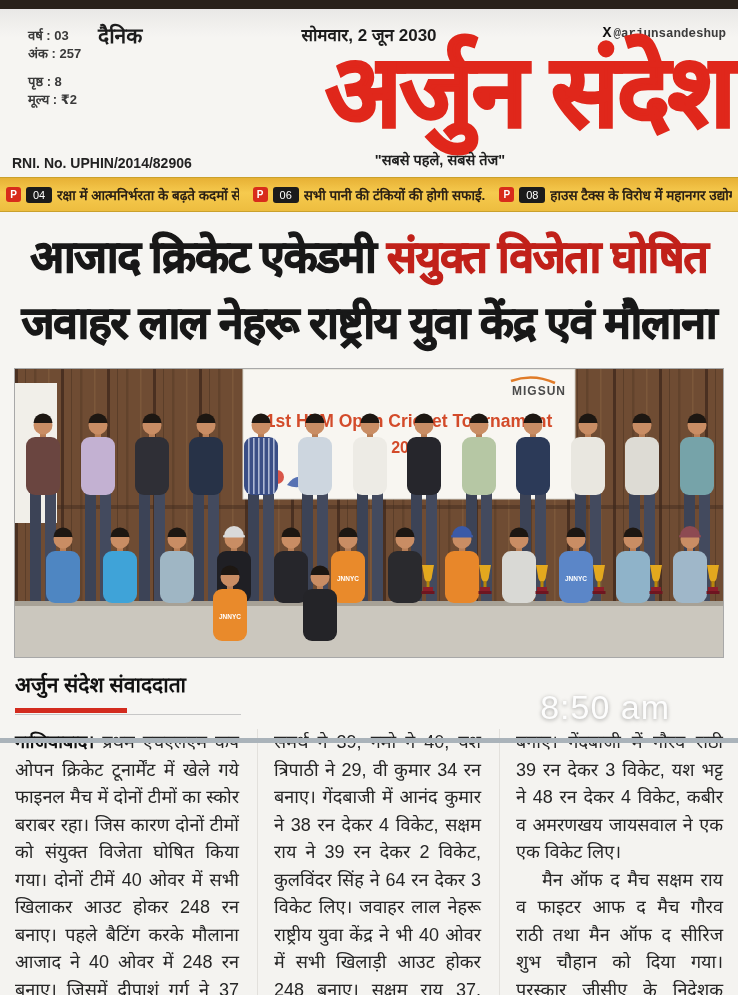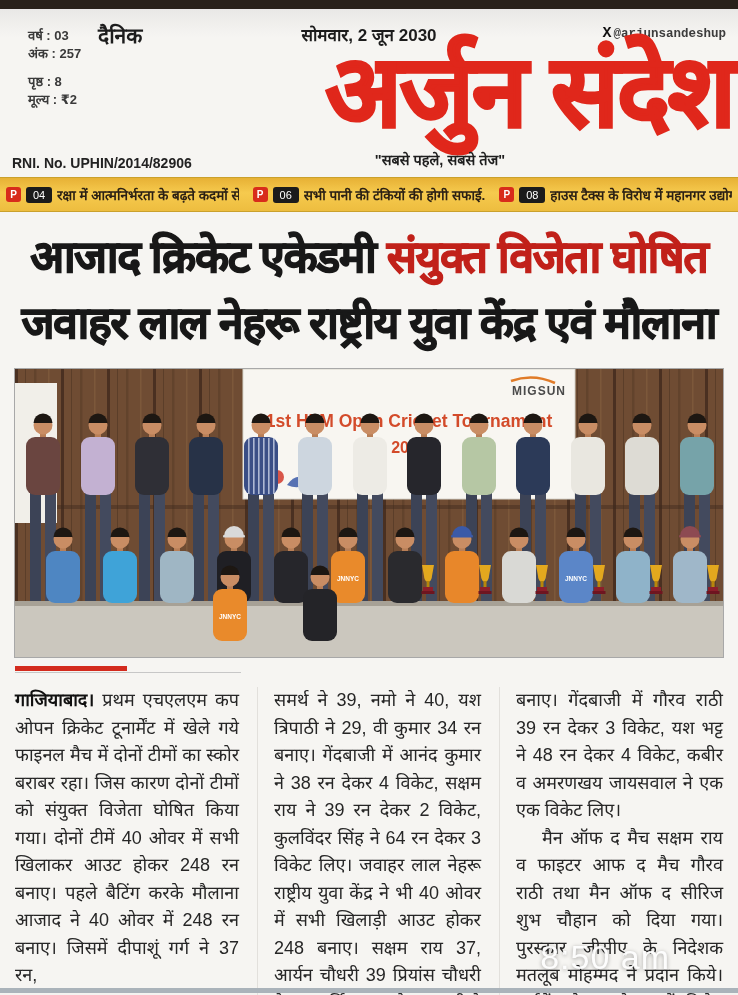--- a/index.html
+++ b/index.html
@@ -3,21 +3,21 @@
 <meta charset="utf-8">
 <style>
   html,body{margin:0;padding:0;}
   body{
     width:738px;height:995px;overflow:hidden;position:relative;
     background:#f4f3f0;
     font-family:"Liberation Sans","DejaVu Sans",sans-serif;
     color:#222;
   }
   .topbar{position:absolute;top:0;left:0;width:738px;height:9px;background:#29211a;}
-  .page{position:absolute;top:9px;left:0;width:738px;height:984px;
+  .page{position:absolute;top:9px;left:0;width:738px;height:734px;
     background:linear-gradient(180deg,#e9e8e6 0,#f6f5f2 28px,#f6f5f2 100%);}
 
   
   .header{position:relative;height:168px;}
   .meta-left{position:absolute;left:28px;top:18px;font-weight:bold;font-size:13px;color:#3a3a3a;line-height:18px;}
   .meta-left div{white-space:nowrap;}
   .meta-gap{height:10px;}
   .daily{position:absolute;left:98px;top:12px;font-weight:bold;font-size:21px;color:#1d1d1d;}
   .date{position:absolute;left:0;right:0;top:14px;text-align:center;font-weight:bold;font-size:17px;color:#1c1c1c;}
   .handle{position:absolute;right:12px;top:16px;font-weight:bold;font-size:12.5px;color:#3c3c3c;font-family:Liberation Mono, monospace;}
@@ -383,20 +383,21 @@
             <rect x="-3" y="6" width="6" height="8" fill="#b97f57"></rect>
             <rect x="-17" y="12" width="34" height="52" rx="9" fill="#242428"></rect>
             <circle cx="0" cy="0" r="9.5" fill="#c98d64"></circle>
             <path d="M -9.5 -2 A 9.5 9.5 0 0 1 9.5 -2 Z" fill="#1d1712"></path>
           </g>
         </g>
     </svg>
   </div>
 
   <div class="article">
+    <div class="byline">अर्जुन संदेश संवाददाता</div>
     <div class="rule">
         <div class="red-seg"></div>
       </div>
     <div class="columns">
       <div class="col">
         <p><span class="lead">गाजियाबाद।</span><span> प्रथम एचएलएम कप ओपन क्रिकेट टूनार्मेंट में खेले गये फाइनल मैच में दोनों टीमों का स्कोर बराबर रहा। जिस कारण दोनों टीमों को संयुक्त विजेता घोषित किया गया। दोनों टीमें 40 ओवर में सभी खिलाकर आउट होकर 248 रन बनाए। पहले बैटिंग करके मौलाना आजाद ने 40 ओवर में 248 रन बनाए। जिसमें दीपाशूं गर्ग ने 37 रन,</span></p>
       </div>
       <div class="col">
         <p>समर्थ ने 39, नमो ने 40, यश त्रिपाठी ने 29, वी कुमार 34 रन बनाए। गेंदबाजी में आनंद कुमार ने 38 रन देकर 4 विकेट, सक्षम राय ने 39 रन देकर 2 विकेट, कुलविंदर सिंह ने 64 रन देकर 3 विकेट लिए। जवाहर लाल नेहरू राष्ट्रीय युवा केंद्र ने भी 40 ओवर में सभी खिलाड़ी आउट होकर 248 बनाए। सक्षम राय 37, आर्यन चौधरी 39 प्रियांस चौधरी ने 33, हर्षित 25, मोहन त्यागी ने 34 रन</p>
       </div>

